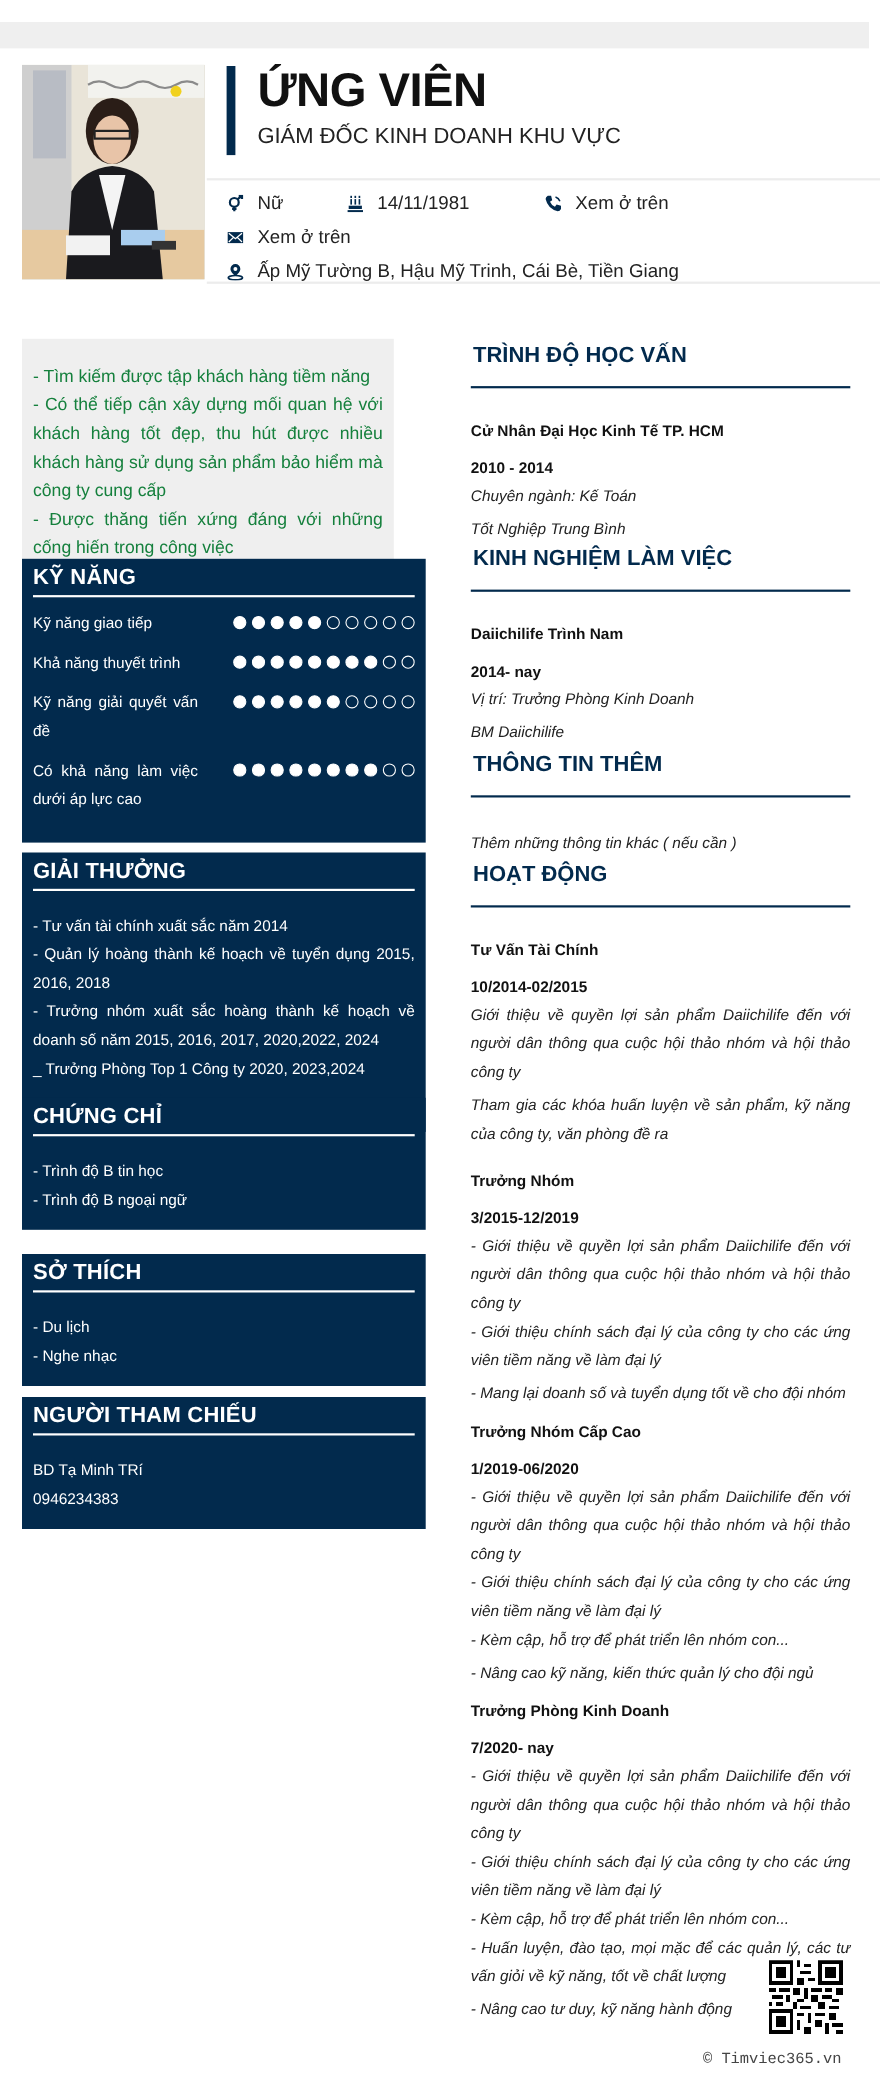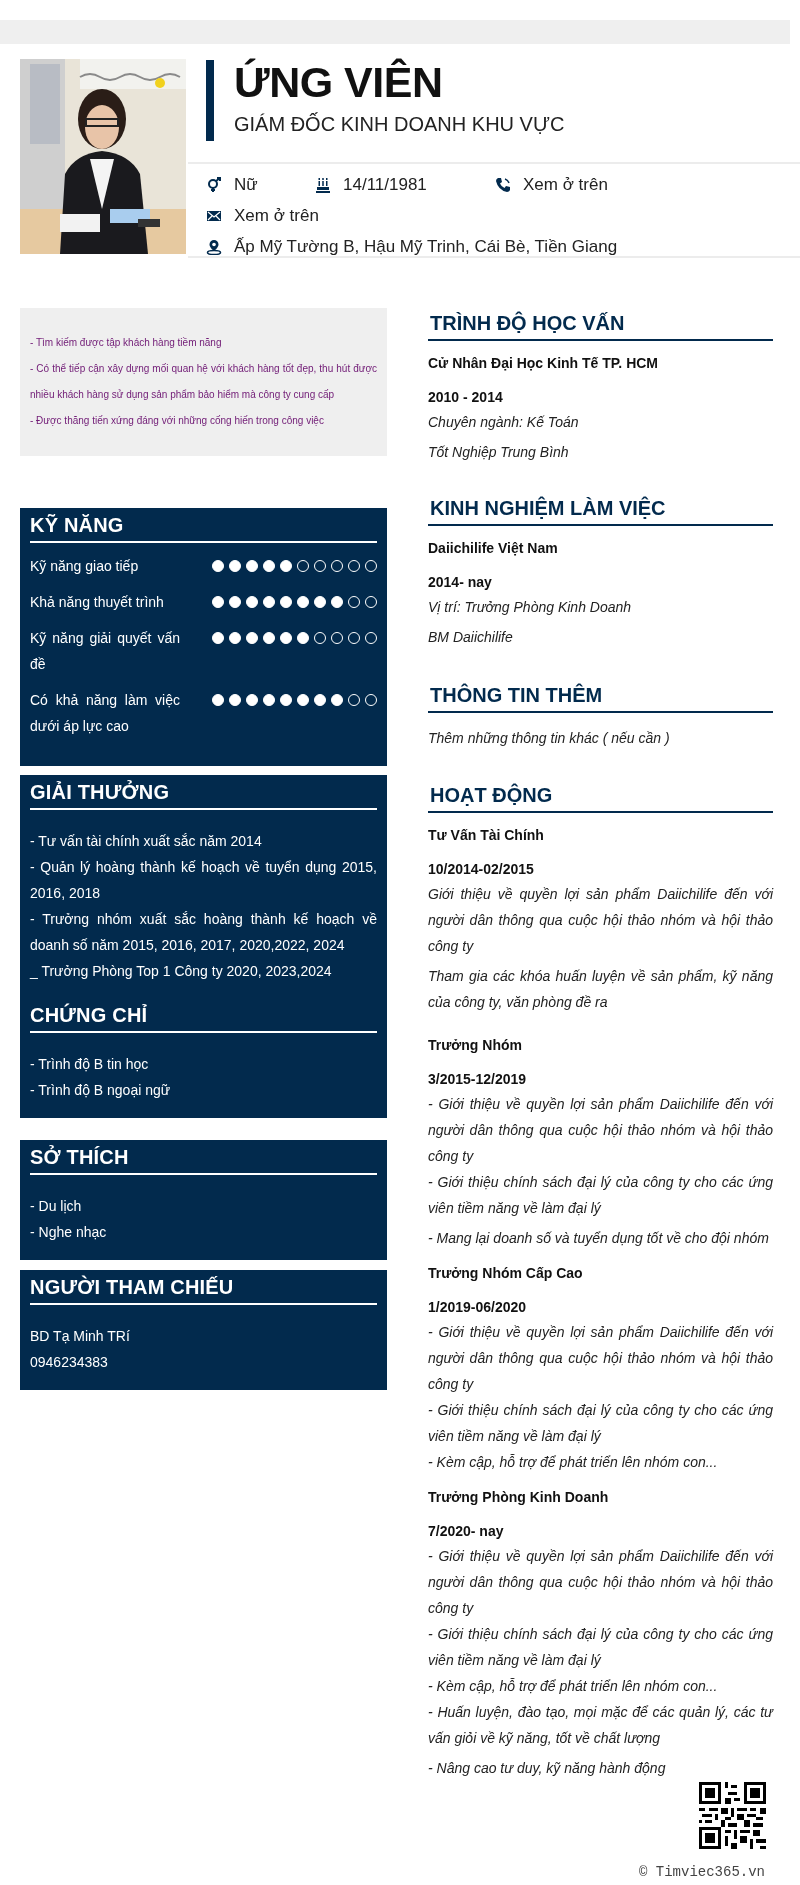--- a/index.html
+++ b/index.html
@@ -9,34 +9,34 @@
   .photo { position: absolute; left: 20px; top: 59px; width: 166px; height: 195px; overflow: hidden; background: #d8d2c4; }
   .photo svg { width: 100%; height: 100%; display: block; }
   .title-bar { position: absolute; left: 206px; top: 60px; width: 8px; height: 81px; background: #022a4d; }
   .name { position: absolute; left: 234px; top: 58px; font-size: 43px; font-weight: bold; color: #111; letter-spacing: -0.5px; }
   .jobtitle { position: absolute; left: 234px; top: 113px; font-size: 20px; color: #222; }
   .info-strip { position: absolute; left: 188px; top: 162px; width: 612px; height: 96px; border-top: 2px solid #ececec; border-bottom: 2px solid #ececec; }
   .info-item { position: absolute; display: flex; align-items: center; font-size: 17px; color: #222; }
   .info-item .ic { width: 16px; height: 16px; margin-right: 12px; display: inline-flex; align-items: center; justify-content: center; color: #022a4d; }
   .info-item svg { width: 16px; height: 16px; fill: #022a4d; }
 
-  .objective { position: absolute; left: 20px; top: 308px; width: 367px; background: #efefef; padding: 22px 10px 22px 10px; font-size: 10px; line-height: 26px; color: #701a75; text-align: justify; }
+  .objective { position: absolute; left: 20px; top: 308px; width: 338px; background: #efefef; padding: 22px 10px 22px 10px; font-size: 16px; line-height: 26px; color: #15803d; text-align: justify; }
   .objective p { margin: 0; }
 
   .lbox { position: absolute; left: 20px; width: 367px; background: #022a4d; color: #fff; padding: 6px 10px 12px 10px; }
   .lbox h2 { font-size: 20px; font-weight: bold; color: #fff; padding-bottom: 4px; border-bottom: 2px solid #fff; margin-bottom: 6px; letter-spacing: 0.2px; }
   .lbox .items { font-size: 14px; line-height: 26px; text-align: justify; padding-top: 12px; }
   .skill-row { display: flex; justify-content: space-between; align-items: flex-start; font-size: 14px; line-height: 26px; margin-bottom: 10px; }
   .skill-row .label { width: 150px; text-align: justify; }
   .dots { display: flex; gap: 5px; padding-top: 7px; }
   .dot { width: 12px; height: 12px; border-radius: 50%; border: 1.4px solid #fff; }
   .dot.on { background: #fff; }
 
   .rsec { position: absolute; left: 428px; width: 345px; }
-  .rsec h2 { font-size: 20px; font-weight: bold; color: #022a4d; padding-bottom: 4px; border-bottom: 2.5px solid #022a4d; margin-bottom: 12px; padding-left: 2px; }
+  .rsec h2 { font-size: 20px; font-weight: bold; color: #022a4d; padding-bottom: 16px; border-bottom: 2.5px solid #022a4d; margin-bottom: 28px; padding-left: 2px; }
   .rsec .org { font-size: 14px; font-weight: bold; color: #111; line-height: 20px; margin-bottom: 14px; }
   .rsec .date { font-size: 14px; font-weight: bold; color: #111; line-height: 20px; margin-bottom: 2px; }
   .rsec .txt { font-size: 14px; line-height: 26px; color: #222; text-align: justify; font-style: italic; }
   .rsec .txt p { margin-bottom: 4px; }
   .act { margin-bottom: 12px; }
 
   .qr { position: absolute; left: 697px; top: 1782px; width: 71px; height: 67px; }
   .footer { position: absolute; left: 639px; top: 1864px; font-family: "Liberation Mono", monospace; font-size: 14px; color: #444; }
 </style>
 </head>
@@ -234,21 +234,21 @@
   <div class="org">Cử Nhân Đại Học Kinh Tế TP. HCM</div>
   <div class="date">2010 - 2014</div>
   <div class="txt">
     <p>Chuyên ngành: Kế Toán</p>
     <p>Tốt Nghiệp Trung Bình</p>
   </div>
 </div>
 
 <div class="rsec" style="top:497px;">
   <h2>KINH NGHIỆM LÀM VIỆC</h2>
-  <div class="org">Daiichilife Việt Nam</div>
+  <div class="org">Daiichilife Trình Nam</div>
   <div class="date">2014- nay</div>
   <div class="txt">
     <p>Vị trí: Trưởng Phòng Kinh Doanh</p>
     <p>BM Daiichilife</p>
   </div>
 </div>
 
 <div class="rsec" style="top:684px;">
   <h2>THÔNG TIN THÊM</h2>
   <div class="txt">
@@ -278,20 +278,21 @@
     </div>
   </div>
 
   <div class="act">
     <div class="org">Trưởng Nhóm Cấp Cao</div>
     <div class="date">1/2019-06/2020</div>
     <div class="txt">
       <p style="margin-bottom:0">- Giới thiệu về quyền lợi sản phẩm Daiichilife đến với người dân thông qua cuộc hội thảo nhóm và hội thảo công ty</p>
       <p style="margin-bottom:0">- Giới thiệu chính sách đại lý của công ty cho các ứng viên tiềm năng về làm đại lý</p>
       <p>- Kèm cập, hỗ trợ để phát triển lên nhóm con...</p>
+      <p>- Nâng cao kỹ năng, kiến thức quản lý cho đội ngủ</p>
     </div>
   </div>
 
   <div class="act">
     <div class="org">Trưởng Phòng Kinh Doanh</div>
     <div class="date">7/2020- nay</div>
     <div class="txt" style="width:345px;">
       <p style="margin-bottom:0">- Giới thiệu về quyền lợi sản phẩm Daiichilife đến với người dân thông qua cuộc hội thảo nhóm và hội thảo công ty</p>
       <p style="margin-bottom:0">- Giới thiệu chính sách đại lý của công ty cho các ứng viên tiềm năng về làm đại lý</p>
       <p style="margin-bottom:0">- Kèm cập, hỗ trợ để phát triển lên nhóm con...</p>

